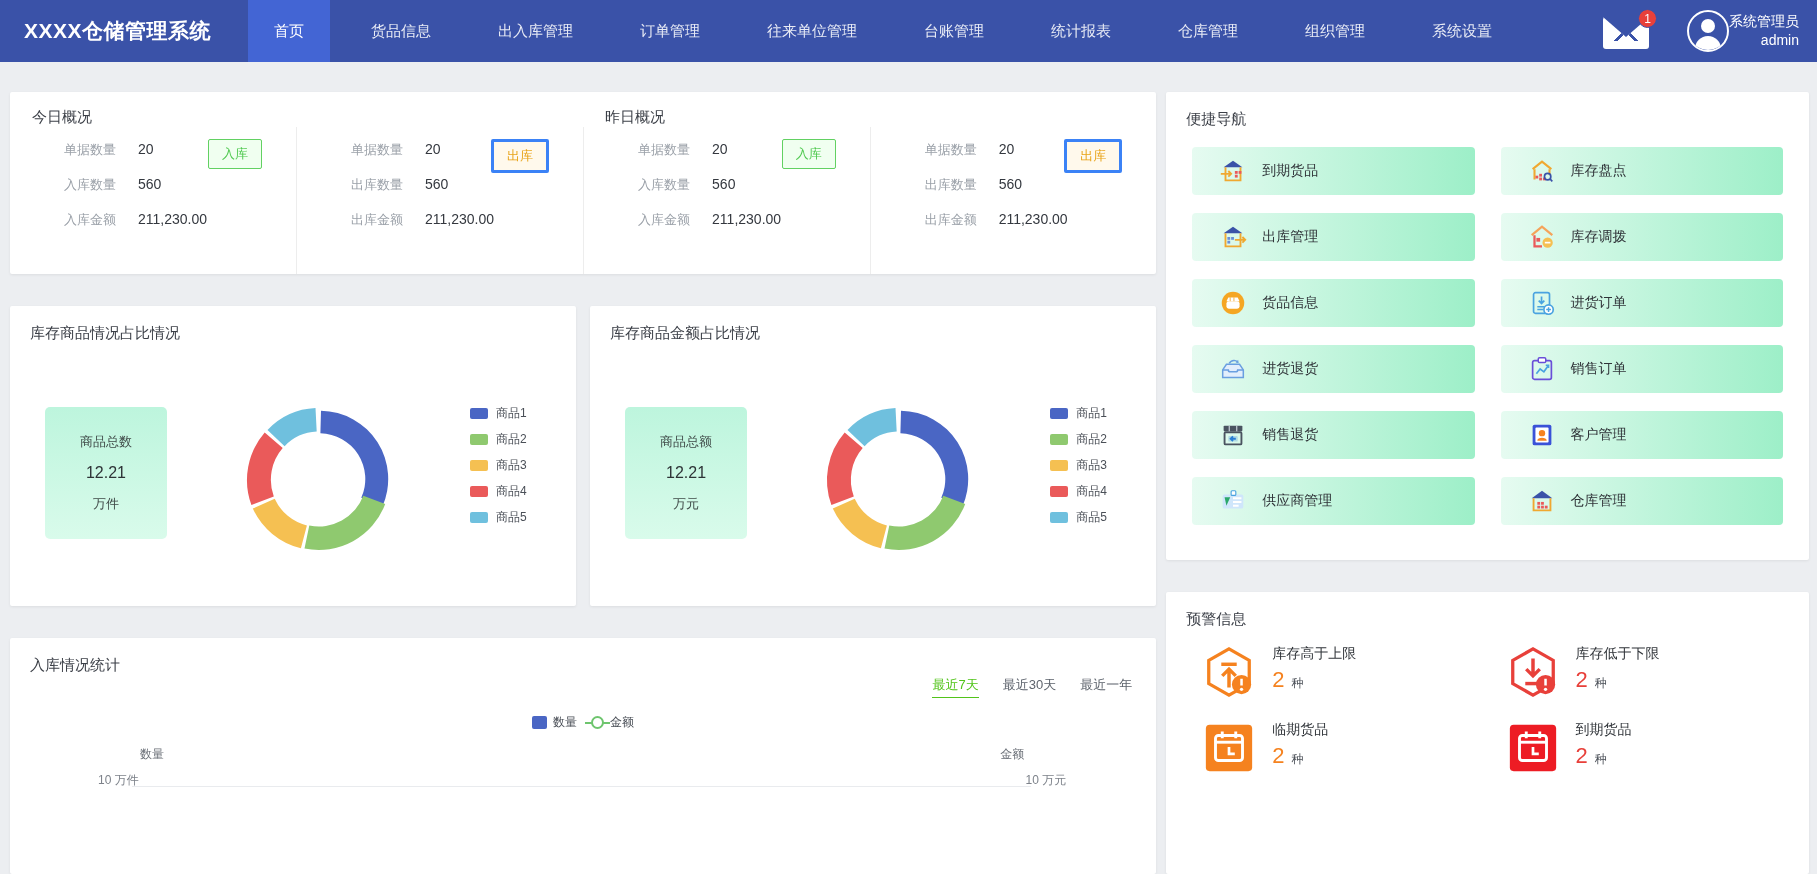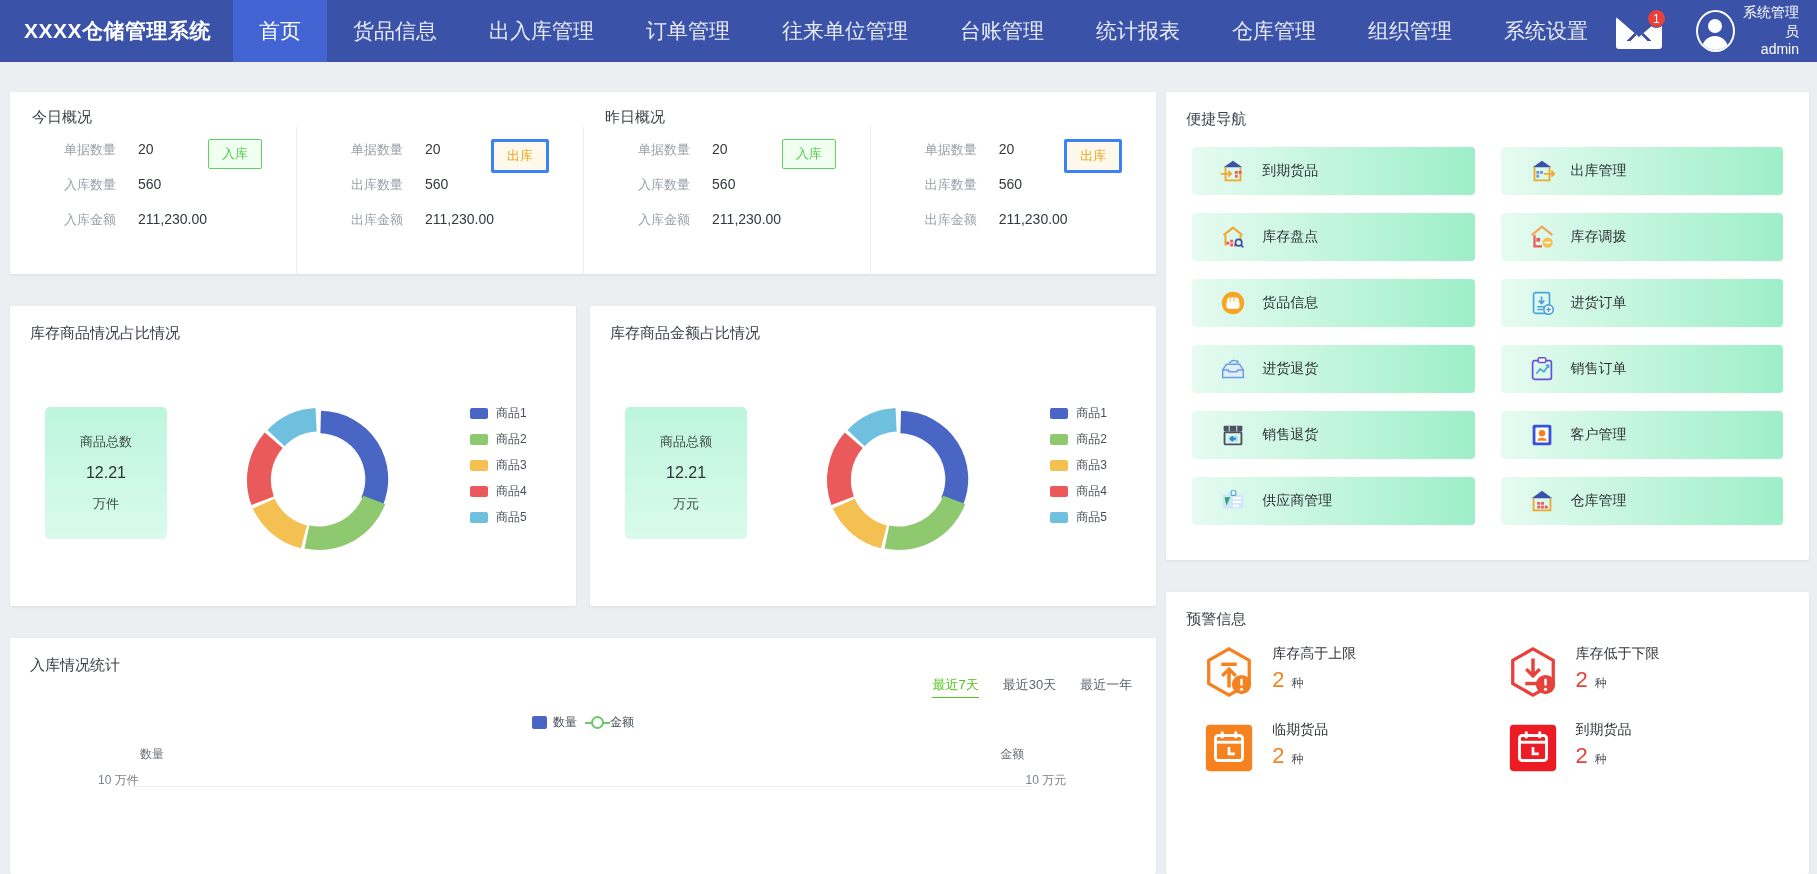--- a/index.html
+++ b/index.html
@@ -18,22 +18,22 @@
   }
   .brand {
     display: flex; align-items: center;
     padding: 0 22px 0 24px;
     color: #fff; font-size: 21px; font-weight: bold;
     letter-spacing: .5px; white-space: nowrap;
   }
   .nav-items { display: flex; align-items: stretch; }
   .nav-item {
     display: flex; align-items: center; justify-content: center;
-    padding: 0 26px; color: #e8ebf5; font-size: 21px;
-    white-space: nowrap; cursor: pointer;
+    padding: 0 26px; color: #e8ebf5; font-size: 15px;
+    white-space: nowrap; cursor: pointer; margin-left: 15px;
   }
   .nav-item.active { background: #4365d4; color: #fff; }
   .nav-right {
     margin-left: auto; display: flex; align-items: center;
     padding-right: 18px; gap: 34px;
   }
   .mail-wrap { position: relative; width: 52px; height: 44px; cursor: pointer; }
   .envelope {
     position: absolute; left: 2px; top: 8px;
     width: 46px; height: 32px; background: #fff; border-radius: 3px;
@@ -434,46 +434,46 @@
             <path d="M3 19 H14 M11 16 L14 19 L11 22" fill="none" stroke="#f0a830" stroke-width="2"></path>
             <rect x="18" y="16" width="3" height="3" fill="#ea5a5a"></rect>
               <rect x="22" y="16" width="3" height="3" fill="#ea5a5a"></rect>
             <rect x="18" y="20" width="3" height="3" fill="#ea5a5a"></rect>
           </svg>
           <span class="qn-label">到期货品</span>
         </div>
 
         <div class="qn-item">
           <svg class="qn-icon" viewBox="0 0 32 32">
-            <path d="M6 12 L16 5 L26 12 Z" fill="#3a52a8"></path>
-            <path d="M8 12 V26 H24 V12" fill="none" stroke="#f0a830" stroke-width="2"></path>
-            <path d="M18 19 H29 M26 16 L29 19 L26 22" fill="none" stroke="#f0a830" stroke-width="2"></path>
-            <rect x="10" y="16" width="3" height="3" fill="#6a8fd8"></rect>
-              <rect x="14" y="16" width="3" height="3" fill="#6a8fd8"></rect>
-            <rect x="10" y="20" width="3" height="3" fill="#6a8fd8"></rect>
-          </svg>
-          <span class="qn-label">出库管理</span>
-        </div>
-
-        <div class="qn-item">
-          <svg class="qn-icon" viewBox="0 0 32 32">
             <path d="M6 14 L16 6 L26 14" fill="none" stroke="#f0a830" stroke-width="2.2"></path>
             <path d="M8 14 V25 M24 14 V20" stroke="#f0a830" stroke-width="2.2" fill="none"></path>
             <rect x="9" y="21" width="3" height="3" fill="#ea5a5a"></rect>
               <rect x="13" y="19" width="3" height="3" fill="#ea5a5a"></rect>
             <rect x="13" y="23" width="3" height="3" fill="#ea5a5a"></rect>
               <rect x="17" y="23" width="3" height="3" fill="#ea5a5a"></rect>
             <circle cx="22" cy="22" r="3.4" fill="none" stroke="#3a52a8" stroke-width="1.8"></circle>
             <path d="M24.5 24.5 L27 27" stroke="#3a52a8" stroke-width="1.8"></path>
           </svg>
           <span class="qn-label">库存盘点</span>
         </div>
 
         <div class="qn-item">
           <svg class="qn-icon" viewBox="0 0 32 32">
+            <path d="M6 12 L16 5 L26 12 Z" fill="#3a52a8"></path>
+            <path d="M8 12 V26 H24 V12" fill="none" stroke="#f0a830" stroke-width="2"></path>
+            <path d="M18 19 H29 M26 16 L29 19 L26 22" fill="none" stroke="#f0a830" stroke-width="2"></path>
+            <rect x="10" y="16" width="3" height="3" fill="#6a8fd8"></rect>
+              <rect x="14" y="16" width="3" height="3" fill="#6a8fd8"></rect>
+            <rect x="10" y="20" width="3" height="3" fill="#6a8fd8"></rect>
+          </svg>
+          <span class="qn-label">出库管理</span>
+        </div>
+
+        <div class="qn-item">
+          <svg class="qn-icon" viewBox="0 0 32 32">
             <path d="M5 14 L16 5 L27 14" fill="none" stroke="#f5a35a" stroke-width="2.4"></path>
             <path d="M8 14 V26 H16" fill="none" stroke="#ea5a5a" stroke-width="2.4"></path>
             <rect x="10" y="17" width="4" height="4" fill="#ea5a5a"></rect>
             <circle cx="22" cy="22" r="5.5" fill="#f5c052"></circle>
             <path d="M19 22 H25" stroke="#fff" stroke-width="1.8"></path>
           </svg>
           <span class="qn-label">库存调拨</span>
         </div>
 
         <div class="qn-item">

